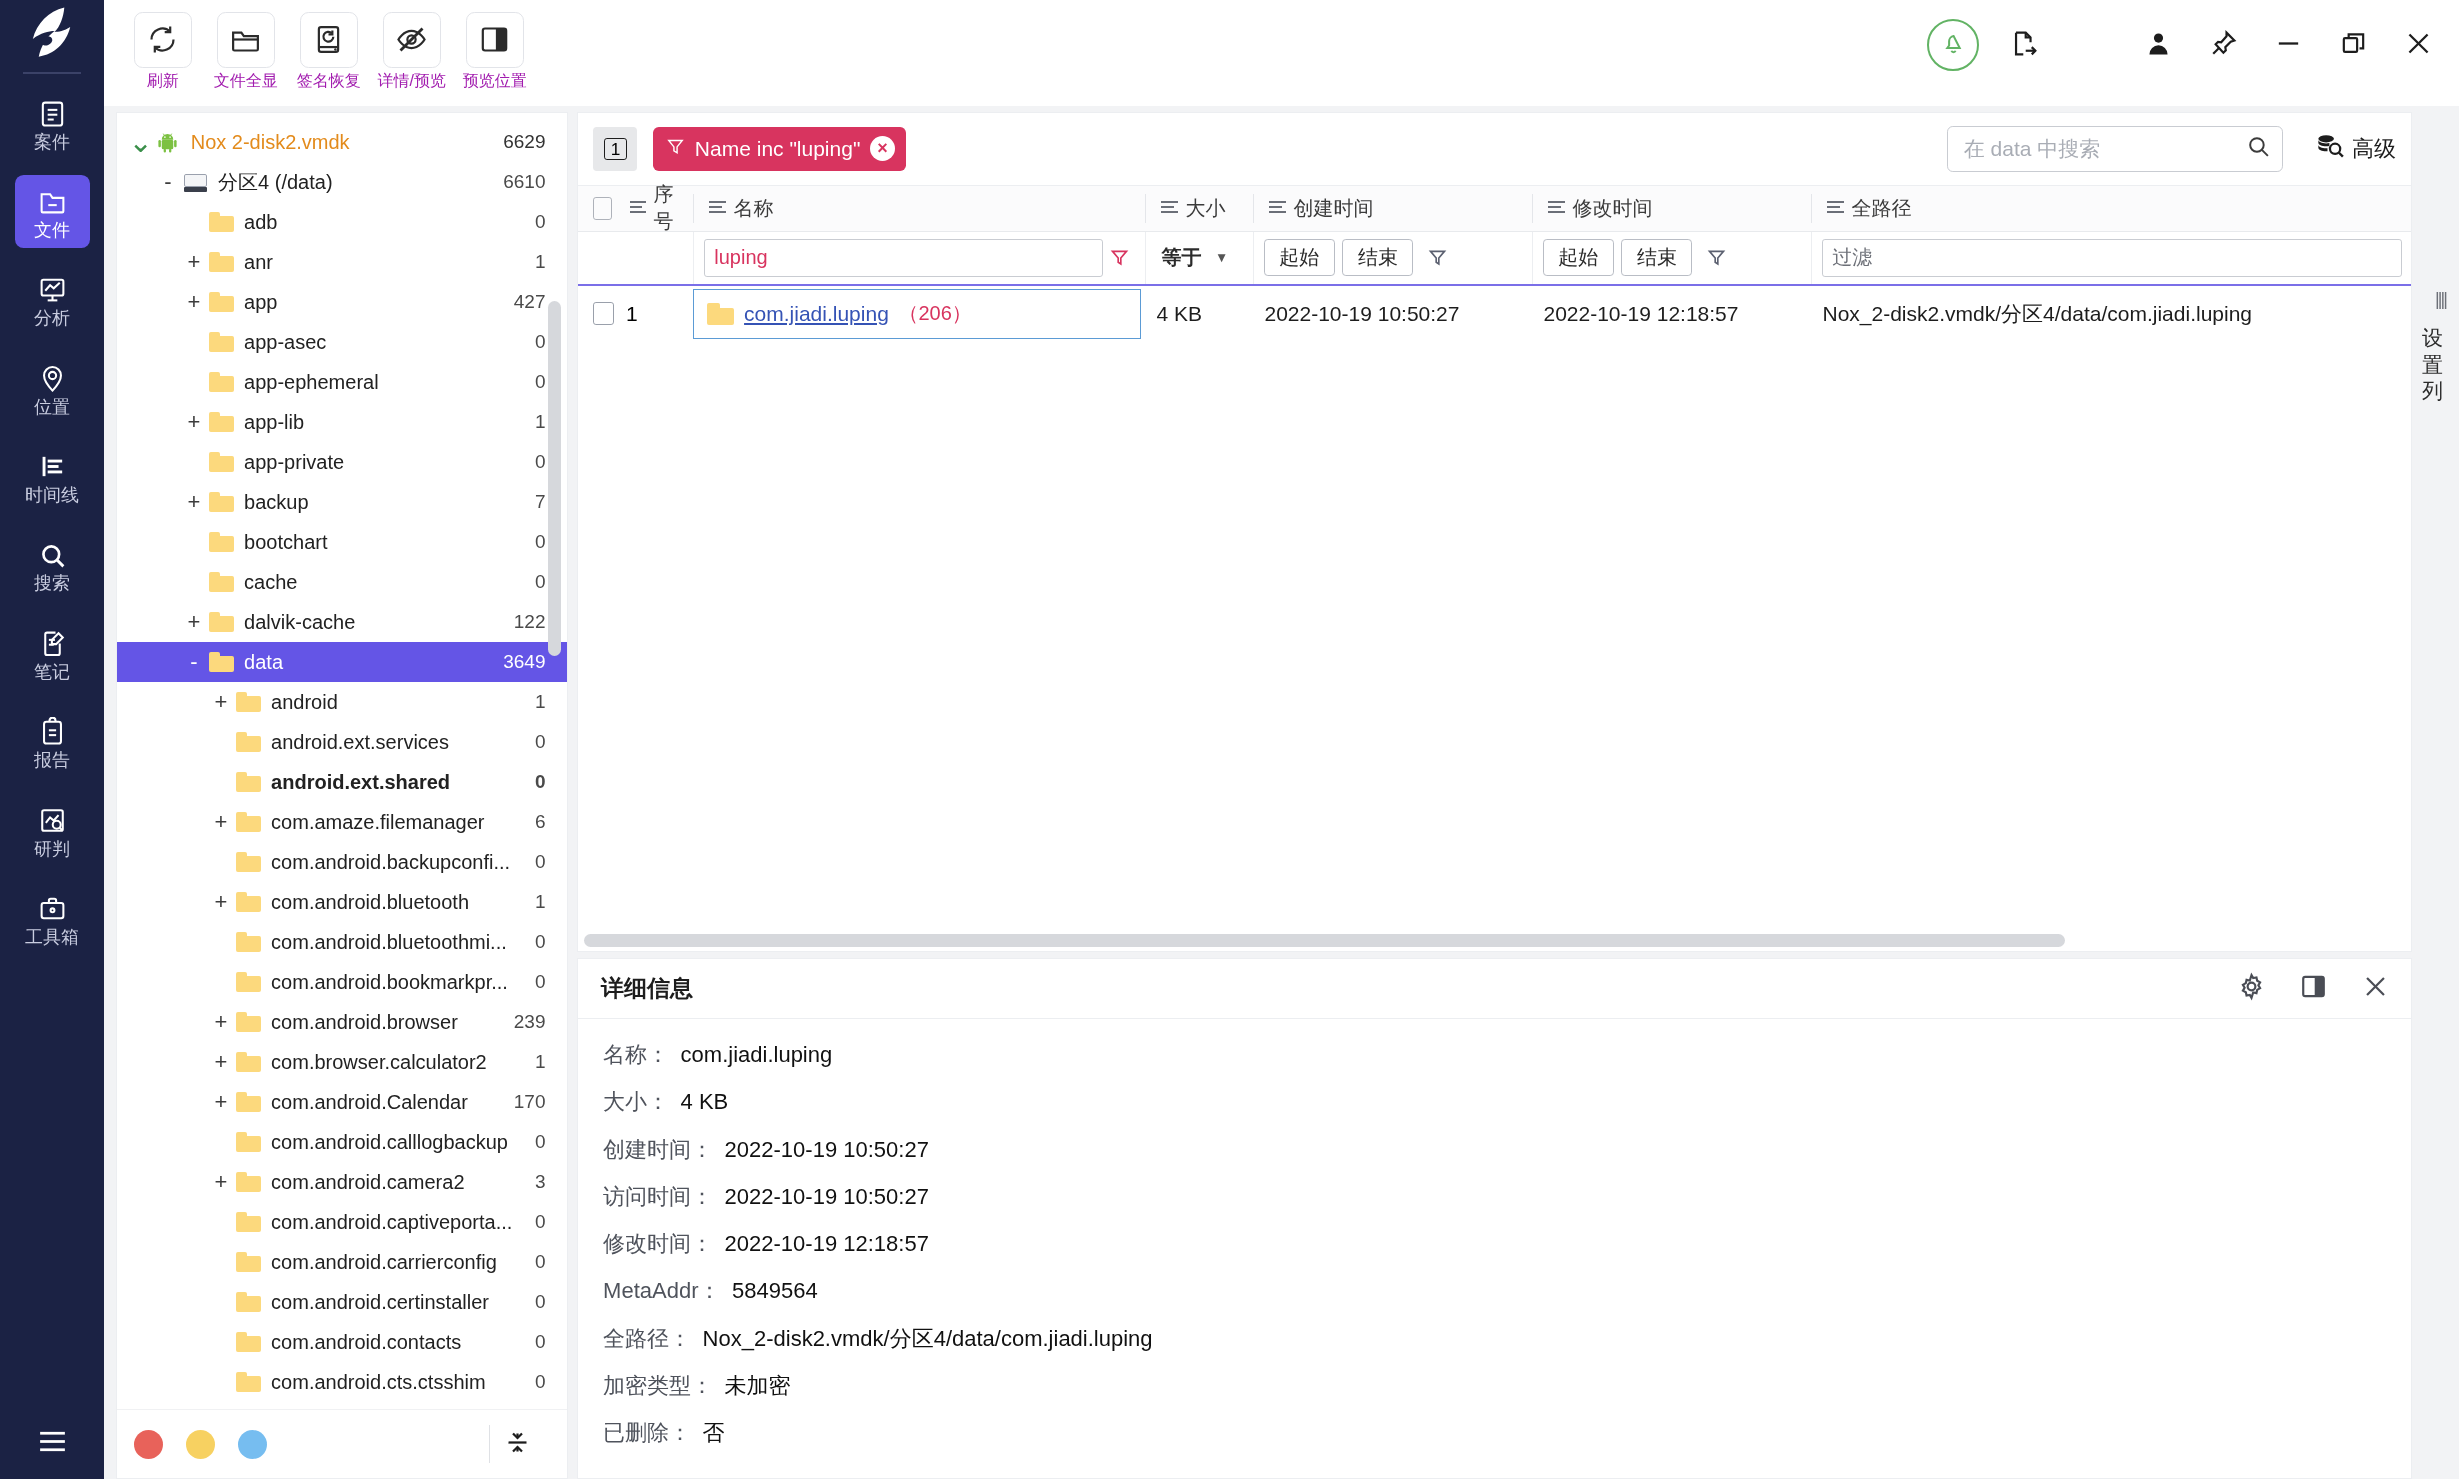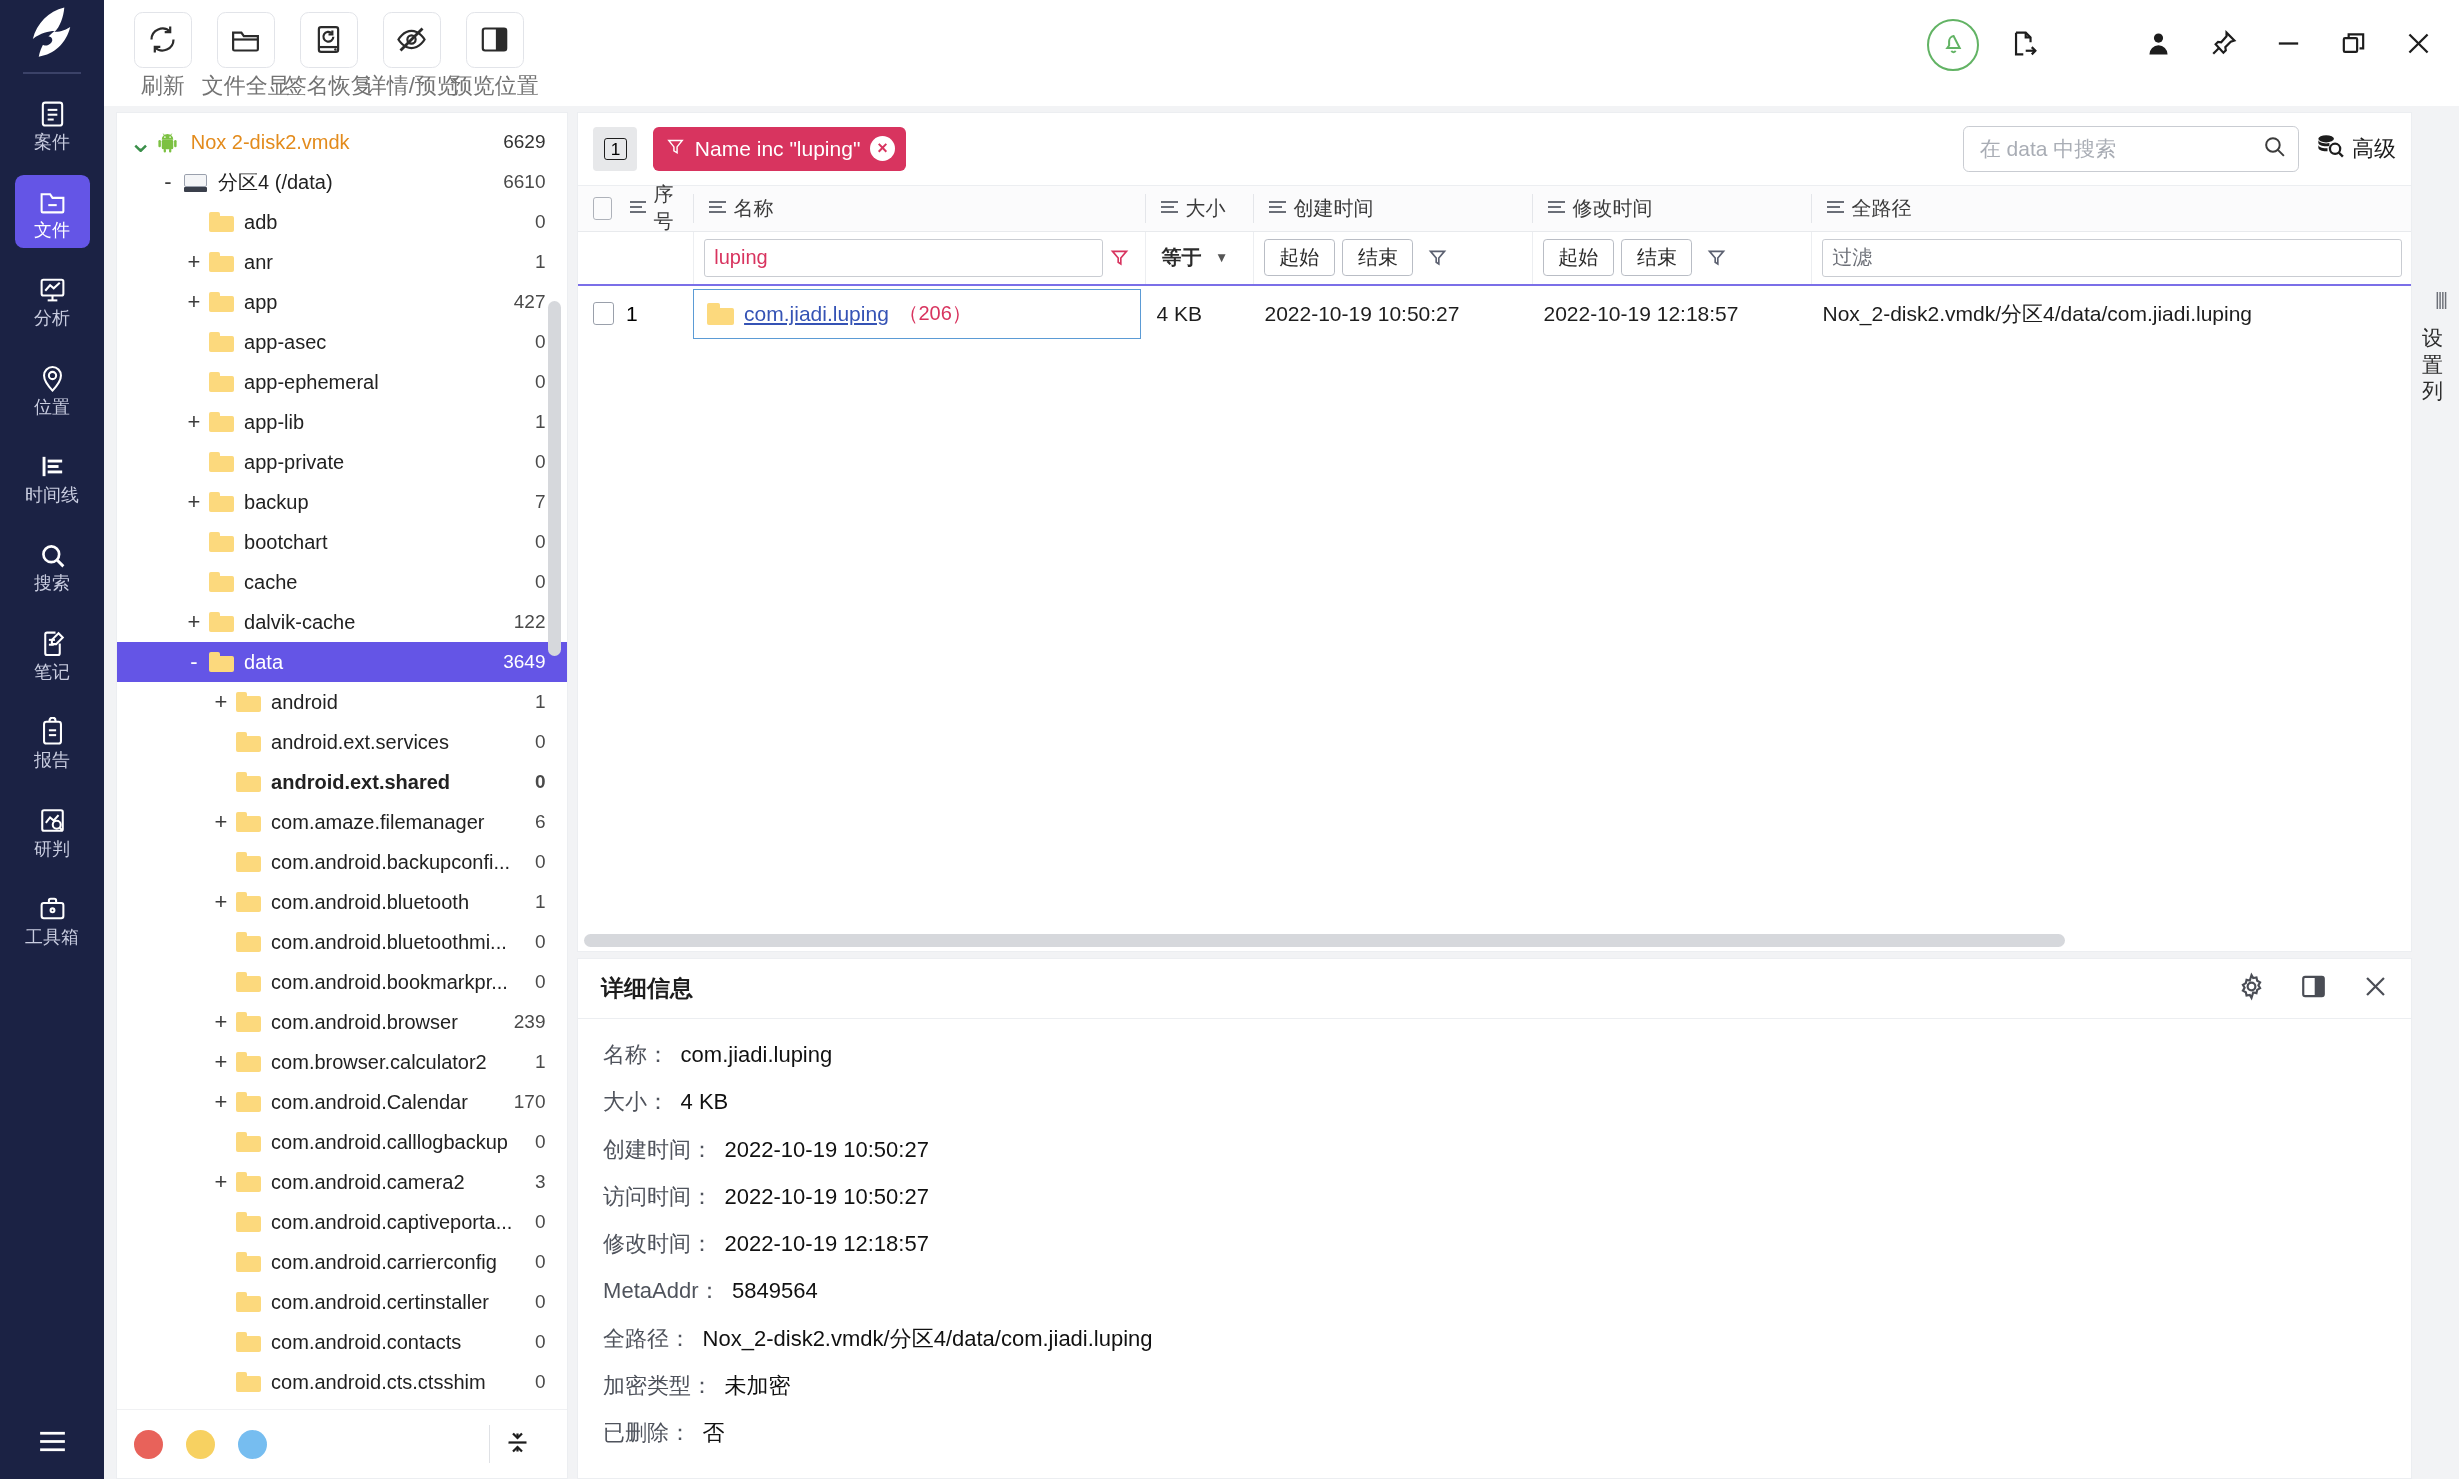--- a/index.html
+++ b/index.html
@@ -39,21 +39,21 @@
   .topbar {
     height: 106px; display: flex; align-items: flex-start;
     padding: 11.5px 21px 0 17.3px; background: #ffffff; position: relative;
   }
   .tool { width: 83px; display:flex; flex-direction:column; align-items:center; gap: 3.8px; cursor:pointer; }
   .tool-box {
     width: 58px; height: 56px; border: 1px solid #e2e4e9; border-radius: 8.6px;
     display:flex; align-items:center; justify-content:center; background: #fff;
   }
   .tool-box svg { width: 33px; height: 33px; stroke: #2b2b2b; fill: none; stroke-width: 1.6; }
-  .tool-lbl { font-size: 22px; color: #737373; white-space: nowrap; }
+  .tool-lbl { font-size: 16px; color: #a21caf; white-space: nowrap; }
   .topbar-right { margin-left: auto; display:flex; align-items:center; gap: 25px; padding-top: 7.7px; }
   .bell-ring {
     width: 52px; height: 52px; border: 2.9px solid #62b364; border-radius: 50%;
     display:flex; align-items:center; justify-content:center;
   }
   .bell-ring svg { width: 27px; height: 27px; stroke: #62b364; fill:none; stroke-width:1.8; }
   .winico { width: 40px; height: 40px; display:flex; align-items:center; justify-content:center; cursor:pointer; }
   .winico svg { width: 29px; height: 29px; stroke: #1d1d1d; fill:none; stroke-width: 1.8; }
   .winico.solid svg { fill: #1d1d1d; stroke: none; }
   .topbar-gap { width: 44px; }
@@ -119,21 +119,21 @@
   .pagebox span { border: 1.9px solid #1d1d1d; border-radius: 2.9px; padding: 1px 5.8px; font-size: 17.3px; line-height: 1.05; }
   .chip {
     height: 44px; background: #d8345f; color:#fff; border-radius: 5.8px;
     display:flex; align-items:center; gap: 9.6px; padding: 0 11.5px 0 13.4px; font-size: 21px; cursor:pointer;
   }
   .chip .fico svg { width: 19px; height: 19px; stroke:#fff; fill:none; stroke-width:1.8; }
   .chip .xc {
     width: 25px; height: 25px; border-radius:50%; background:#fff; color:#d8345f;
     display:flex; align-items:center; justify-content:center; font-size: 18px; font-weight:bold;
   }
-  .searchwrap { margin-left:auto; display:flex; align-items:center; gap: 16px; }
+  .searchwrap { margin-left:auto; display:flex; align-items:center; gap: 32px; }
   .searchbox {
     width: 336px; height: 46px; border: 1px solid #c9ccd2; border-radius: 5.8px;
     display:flex; align-items:center; padding: 0 11.5px 0 15.4px; background:#fff;
   }
   .searchbox input {
     flex:1; border:none; outline:none; font-size: 21px; color:#333;
     font-family: "Liberation Sans", sans-serif; background: transparent;
   }
   .searchbox input::placeholder { color: #a9adb5; }
   .searchbox svg { width: 25px; height: 25px; stroke: #3b3b3b; fill:none; stroke-width:1.9; }

